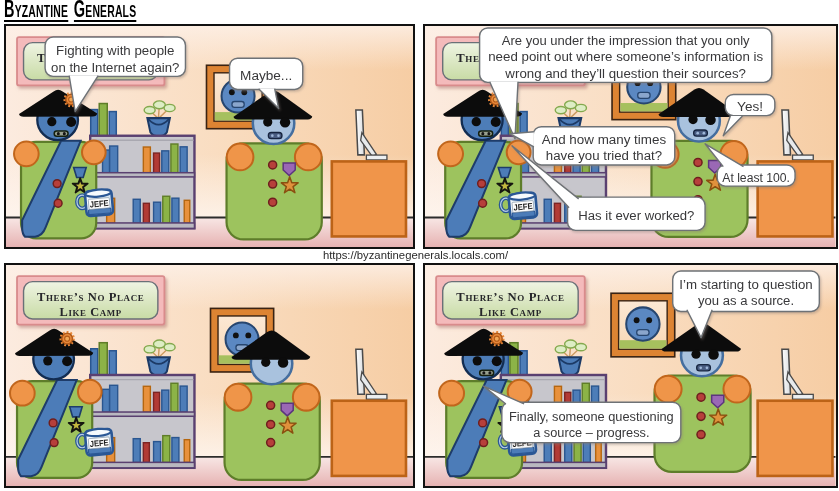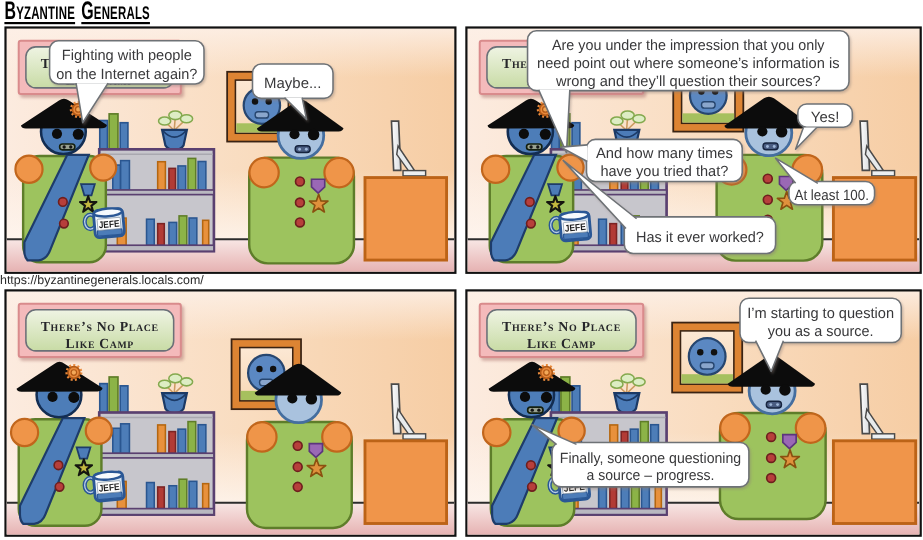--- a/index.html
+++ b/index.html
@@ -7,21 +7,21 @@
   #p1{left:3.5px;top:24px;width:411px;height:224.5px}
   #p2{left:423px;top:24px;width:414.5px;height:224.5px}
   #p3{left:3.5px;top:263px;width:411px;height:225px}
   #p4{left:423px;top:263px;width:414.5px;height:225px}
   .panel svg{display:block}
   #title{position:absolute;left:4px;top:-1px;transform:scaleX(0.63);transform-origin:0 0;
          font-weight:bold;color:#000;white-space:nowrap;letter-spacing:0.3px;font-size:16.5px}
   #title .big{font-size:23px}
   #title .w{display:inline-block;border-bottom:2.2px solid #000;height:21px;line-height:21px}
   #title .sp{display:inline-block;width:9px}
-  #url{position:absolute;left:0;top:249px;width:831px;font-size:11.3px;color:#2a2a2a}
+  #url{position:absolute;left:0;top:249px;width:831px;text-align:center;font-size:11.3px;color:#2a2a2a}
 </style></head>
 <body>
 
 <svg width="0" height="0" style="position:absolute">
 <defs>
  <linearGradient id="gfloor" x1="0" y1="0" x2="0" y2="1">
    <stop offset="0" stop-color="#f8e7e5"></stop>
         <stop offset="1" stop-color="#e6b2b2"></stop>
  </linearGradient>
  <linearGradient id="gsign" x1="0" y1="0" x2="0" y2="1">

